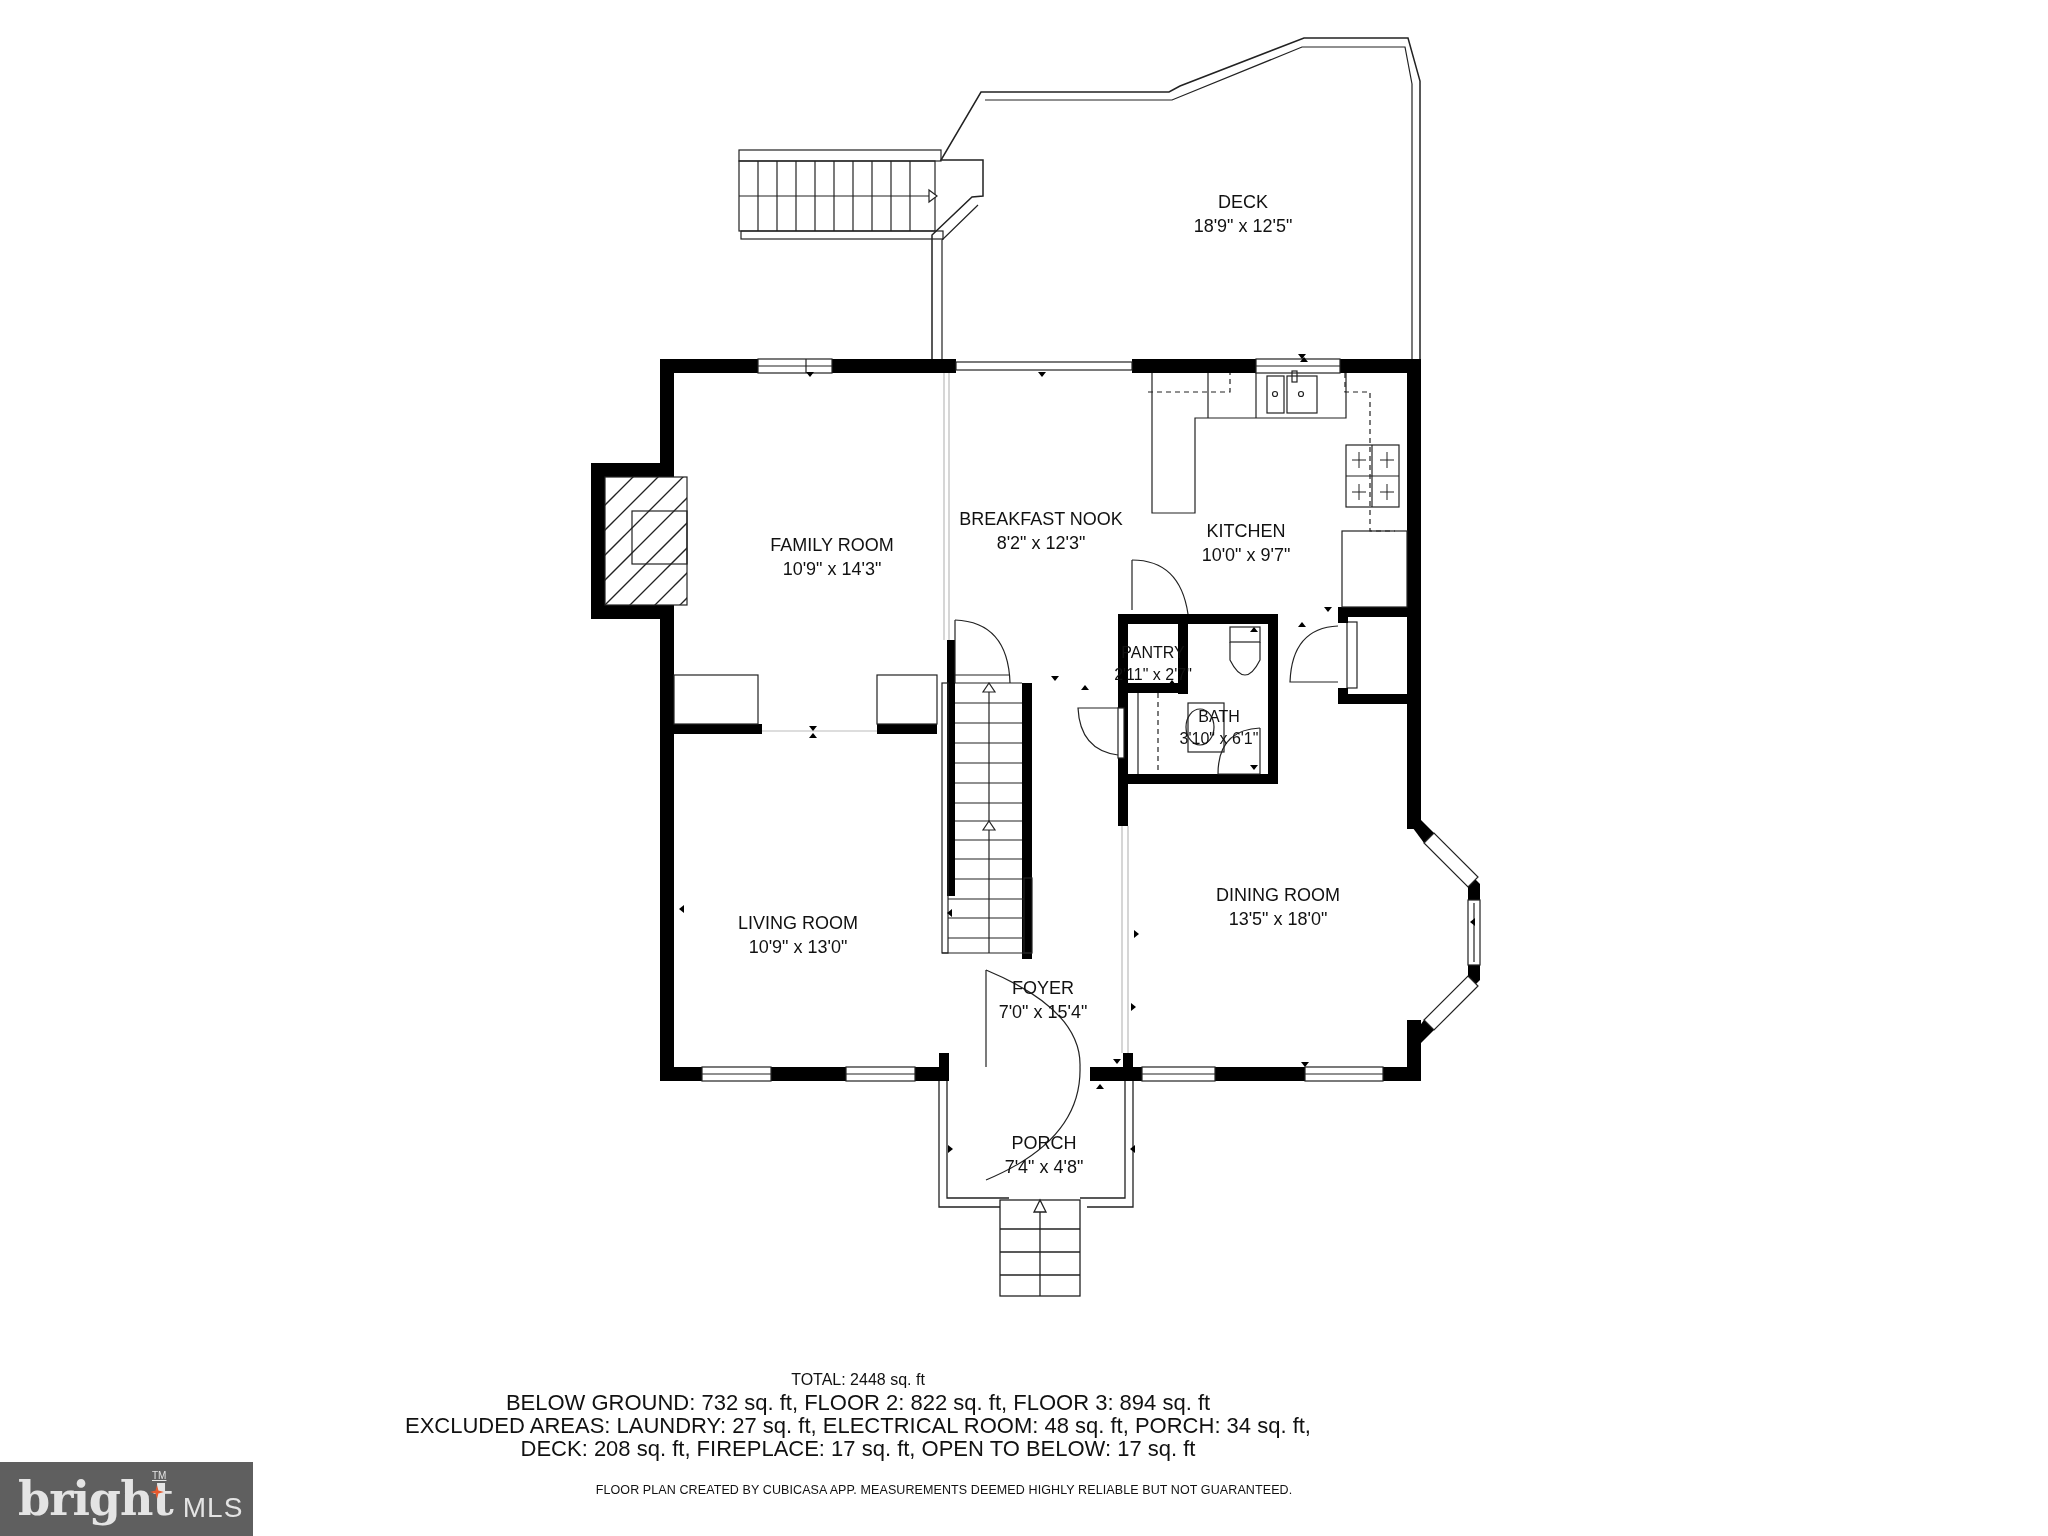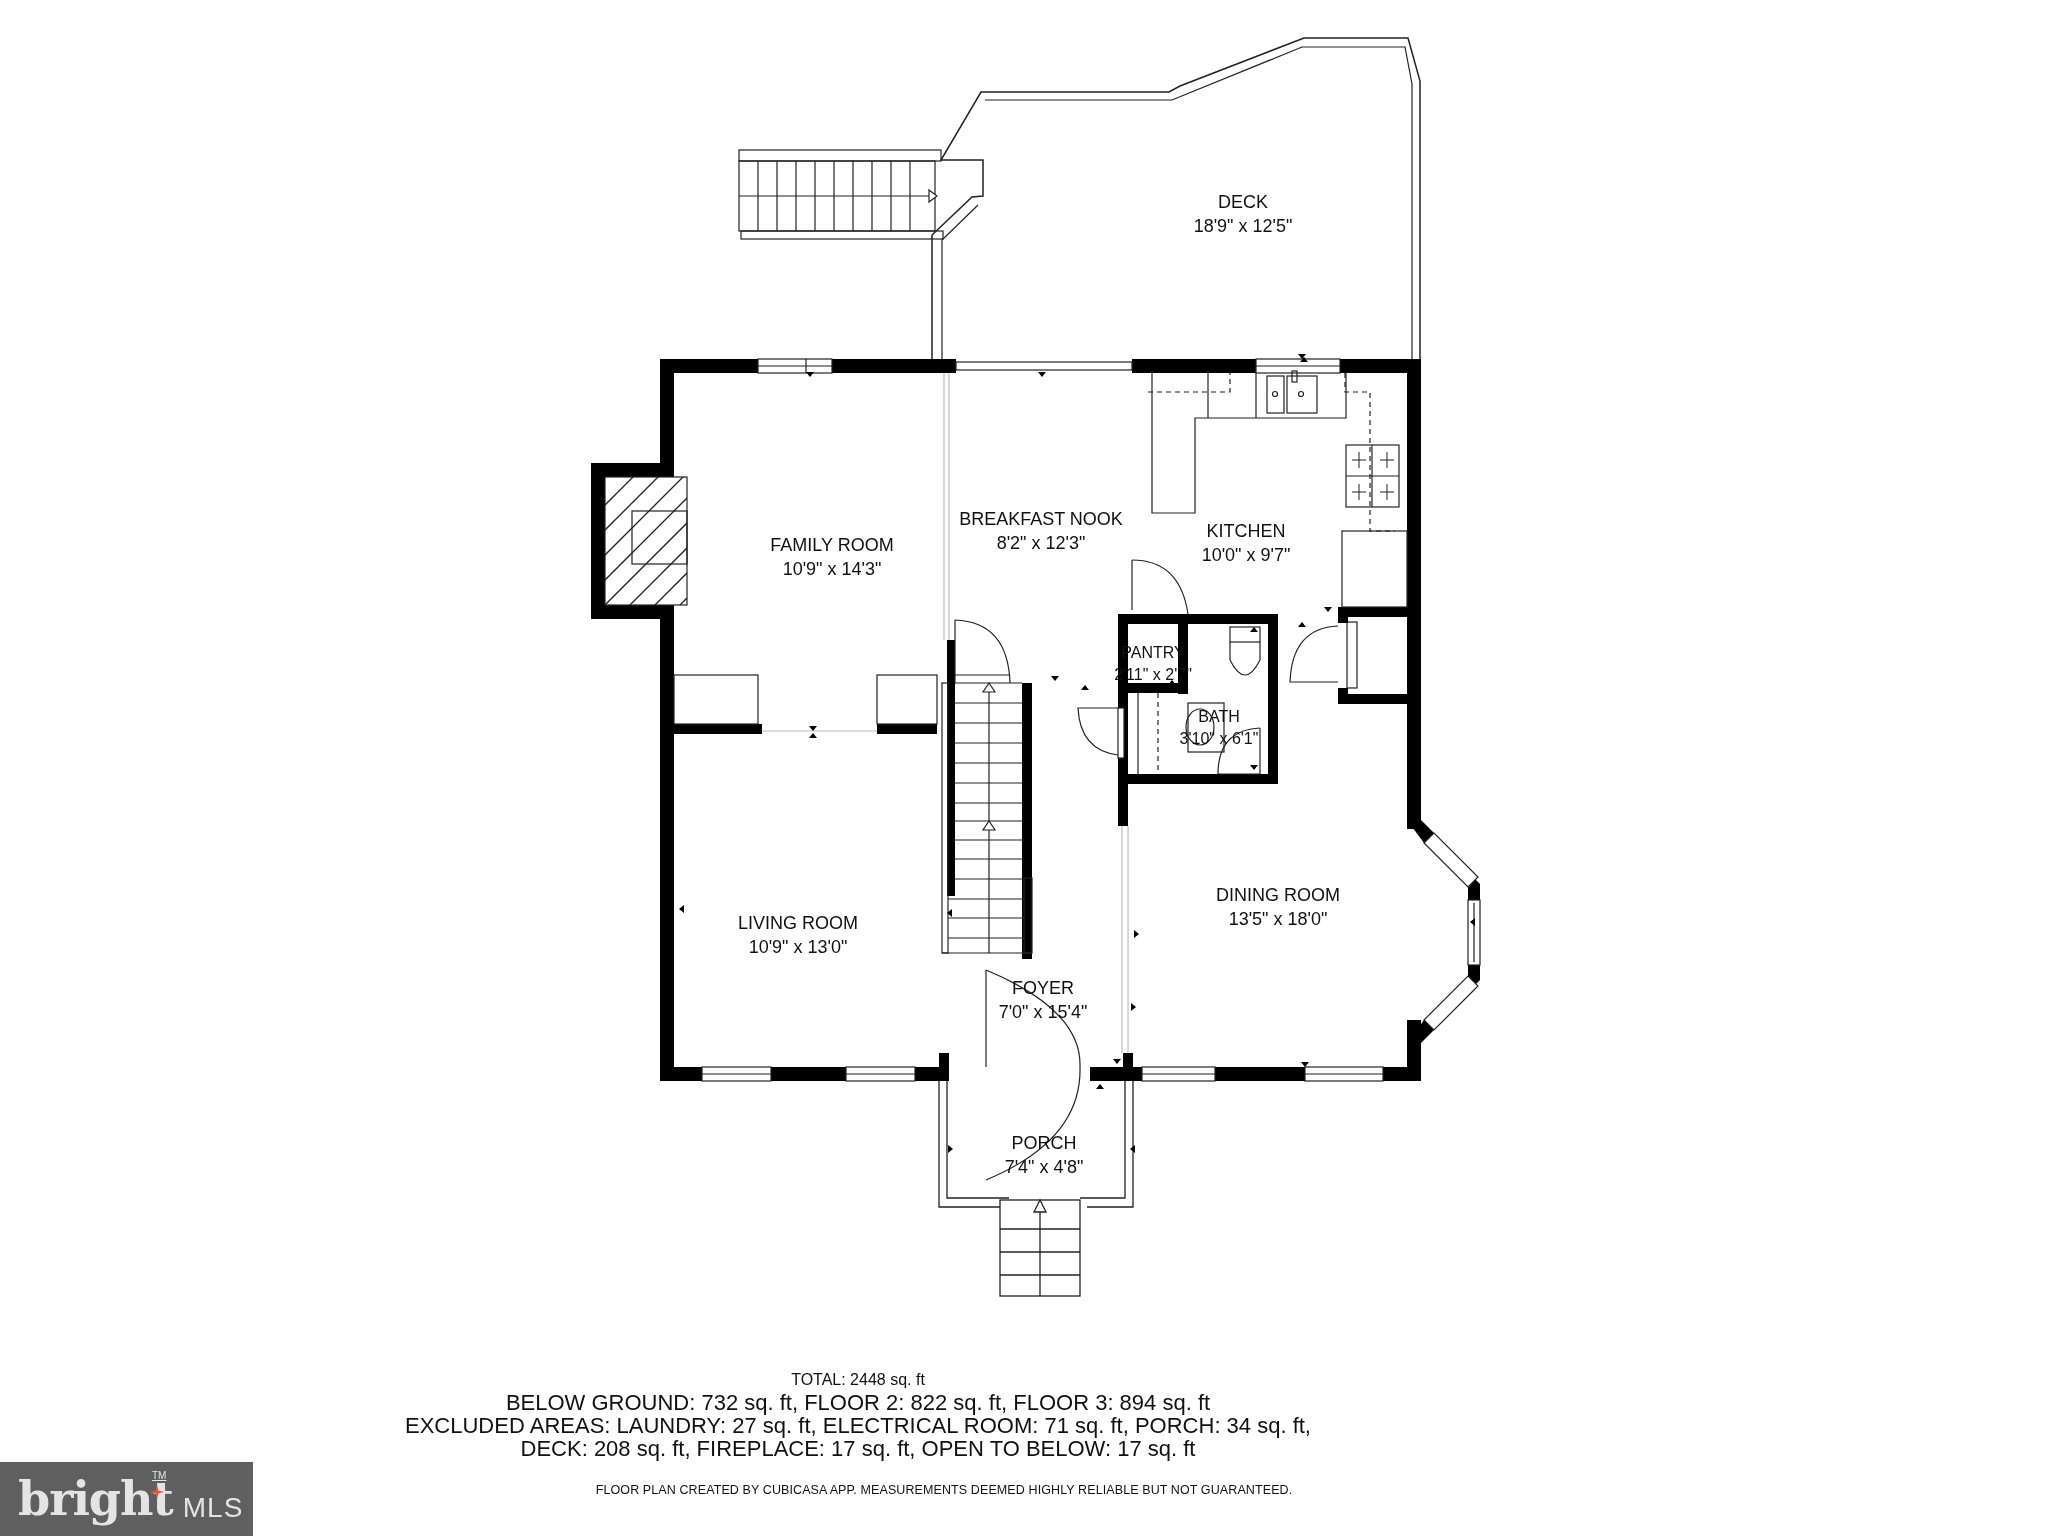--- a/index.html
+++ b/index.html
@@ -287,21 +287,21 @@
     <path d="M1117,1064 l-4,-5 h8z"></path>
       <path d="M1100,1084 l-4,5 h8z"></path>
     <path d="M1130,1149 l5,-4 v8z"></path>
       <path d="M953,1149 l-5,-4 v8z"></path>
     <path d="M1305,1067 l-4,-5 h8z"></path>
   </g>
 </svg>
 
 <div class="summary total" style="position:absolute;top:1371px;">TOTAL: 2448 sq. ft</div>
 <div class="summary line" style="position:absolute;top:1392px;">BELOW GROUND: 732 sq. ft, FLOOR 2: 822 sq. ft, FLOOR 3: 894 sq. ft</div>
-<div class="summary line" style="position:absolute;top:1415px;">EXCLUDED AREAS: LAUNDRY: 27 sq. ft, ELECTRICAL ROOM: 71 sq. ft, PORCH: 34 sq. ft,</div>
+<div class="summary line" style="position:absolute;top:1415px;">EXCLUDED AREAS: LAUNDRY: 27 sq. ft, ELECTRICAL ROOM: 48 sq. ft, PORCH: 34 sq. ft,</div>
 <div class="summary line" style="position:absolute;top:1438px;">DECK: 208 sq. ft, FIREPLACE: 17 sq. ft, OPEN TO BELOW: 17 sq. ft</div>
 <div class="footer-note">FLOOR PLAN CREATED BY CUBICASA APP. MEASUREMENTS DEEMED HIGHLY RELIABLE BUT NOT GUARANTEED.</div>
 
 <div class="logo">
   <span class="word">bright</span>
   <span class="mls">MLS</span>
   <span class="tm">TM</span>
   <svg class="star" viewBox="0 0 14 14">
       <path d="M7,0 L8.4,5.6 L14,7 L8.4,8.4 L7,14 L5.6,8.4 L0,7 L5.6,5.6 Z" fill="#e8582c"></path>
     </svg>

